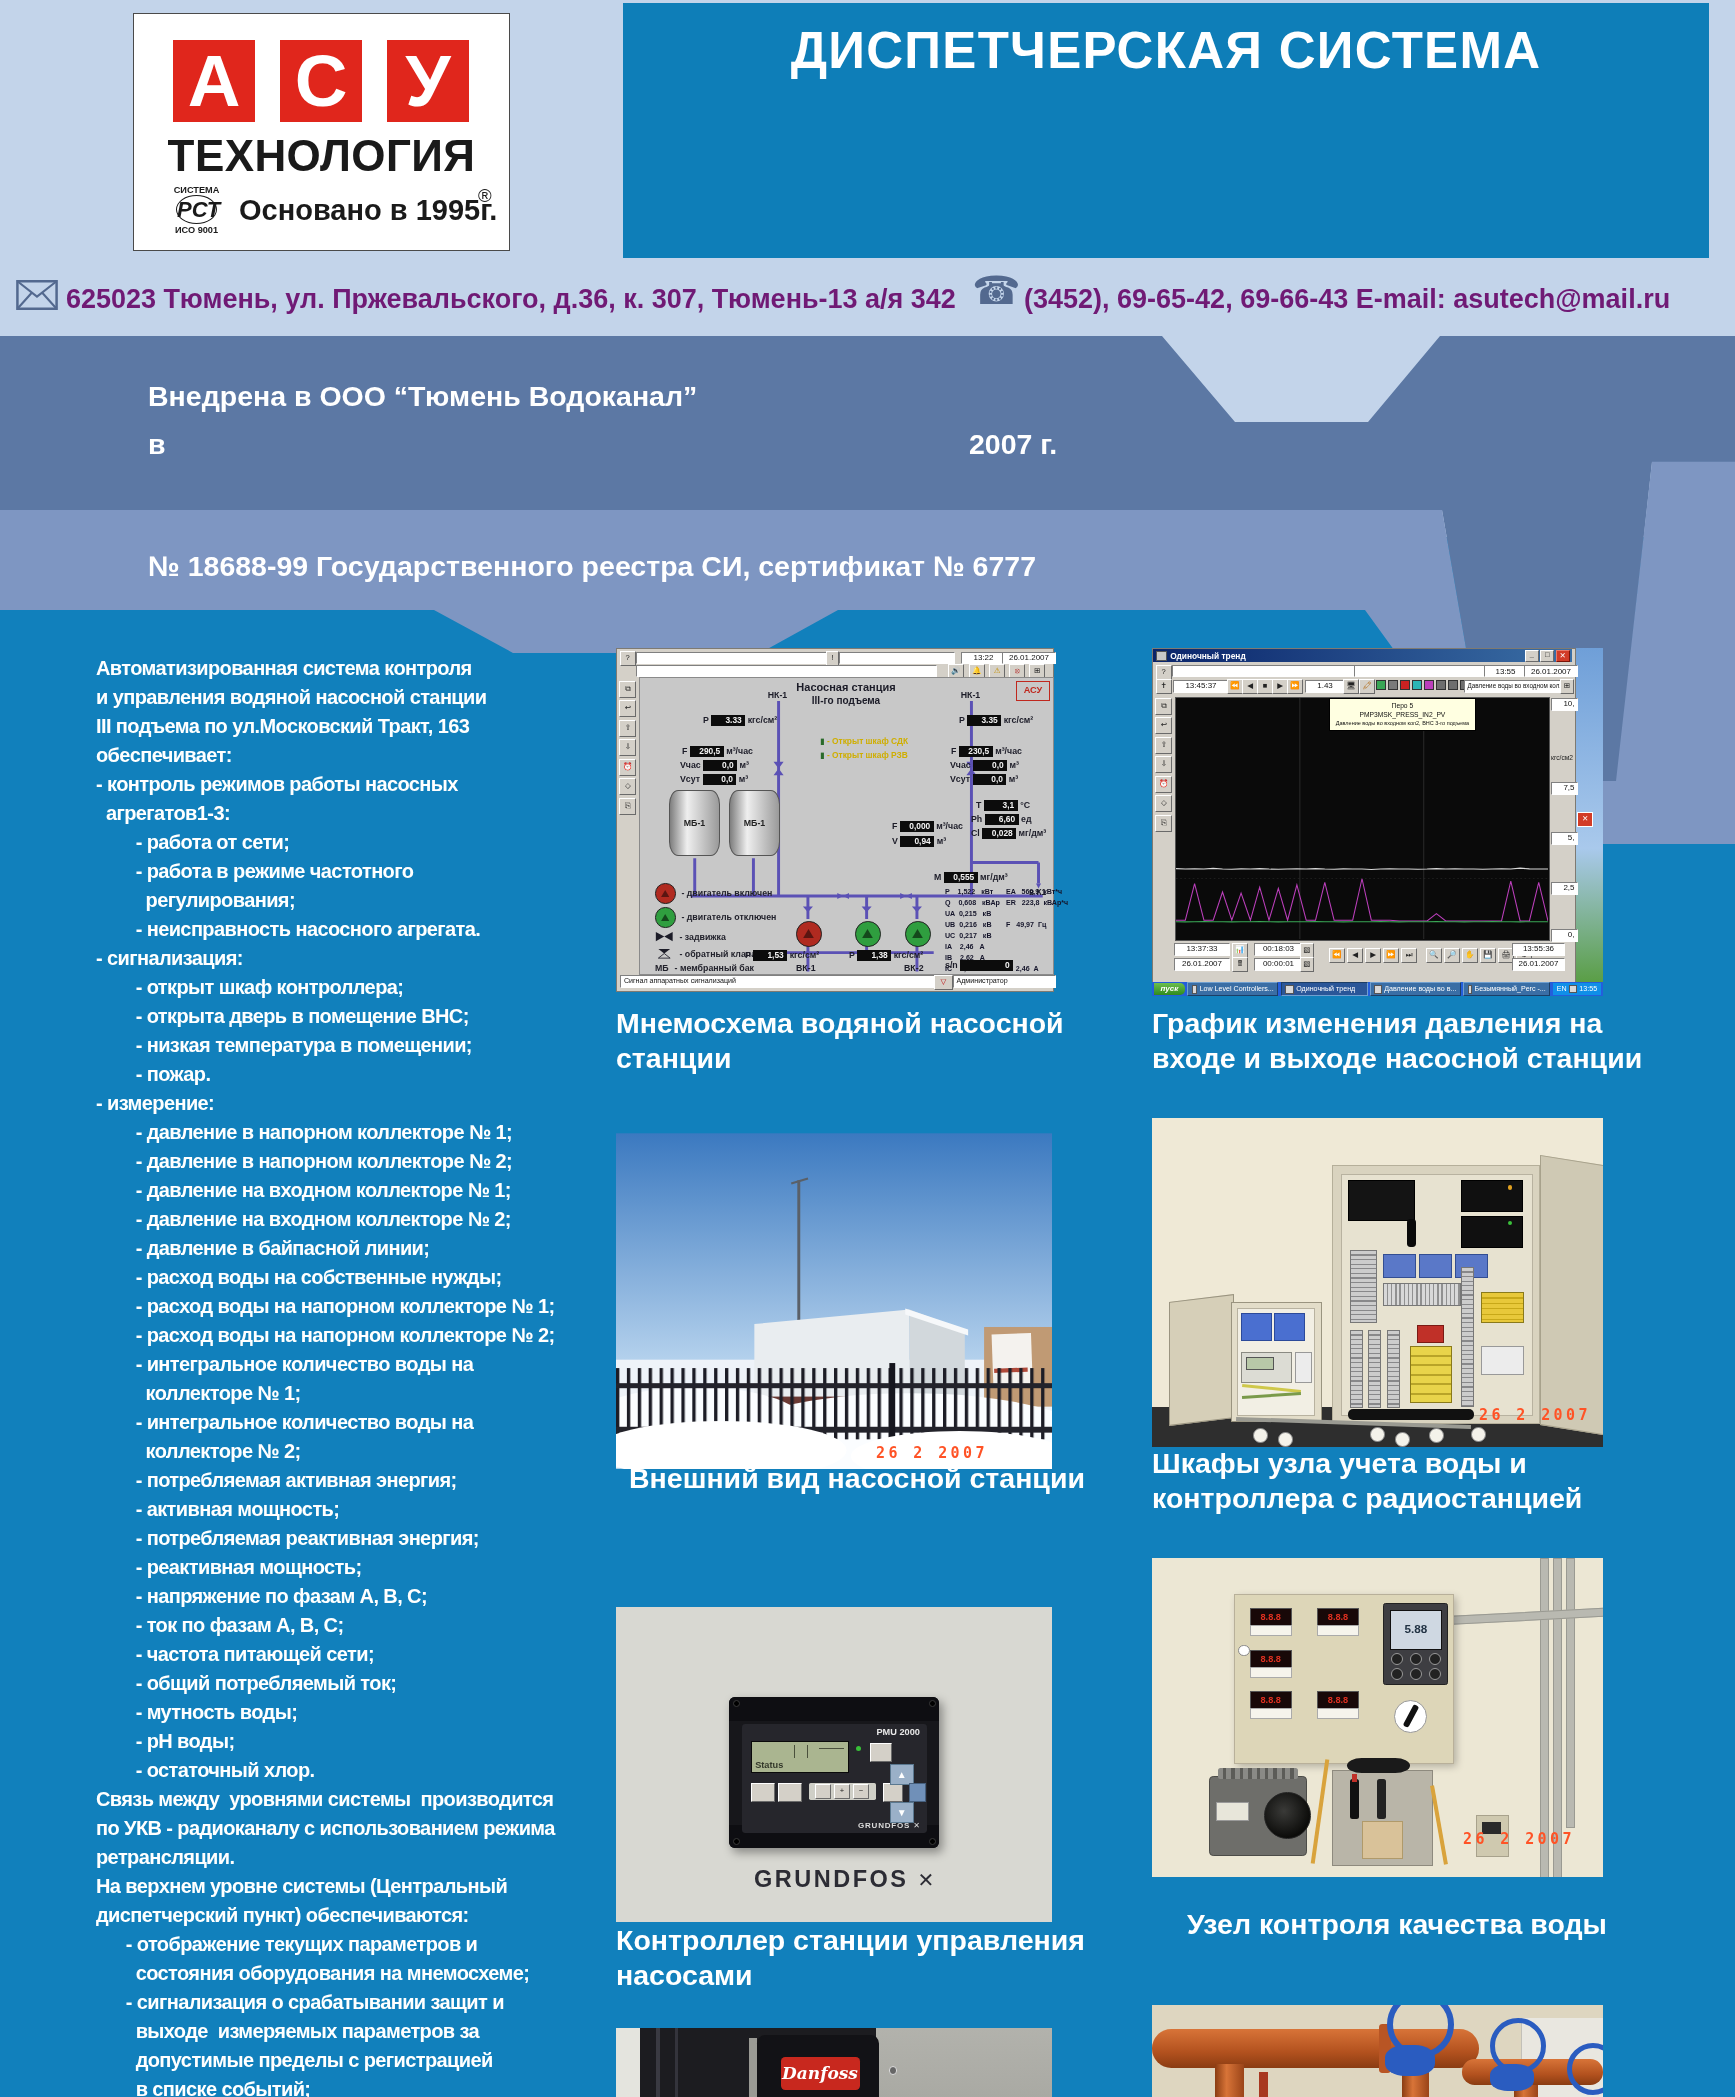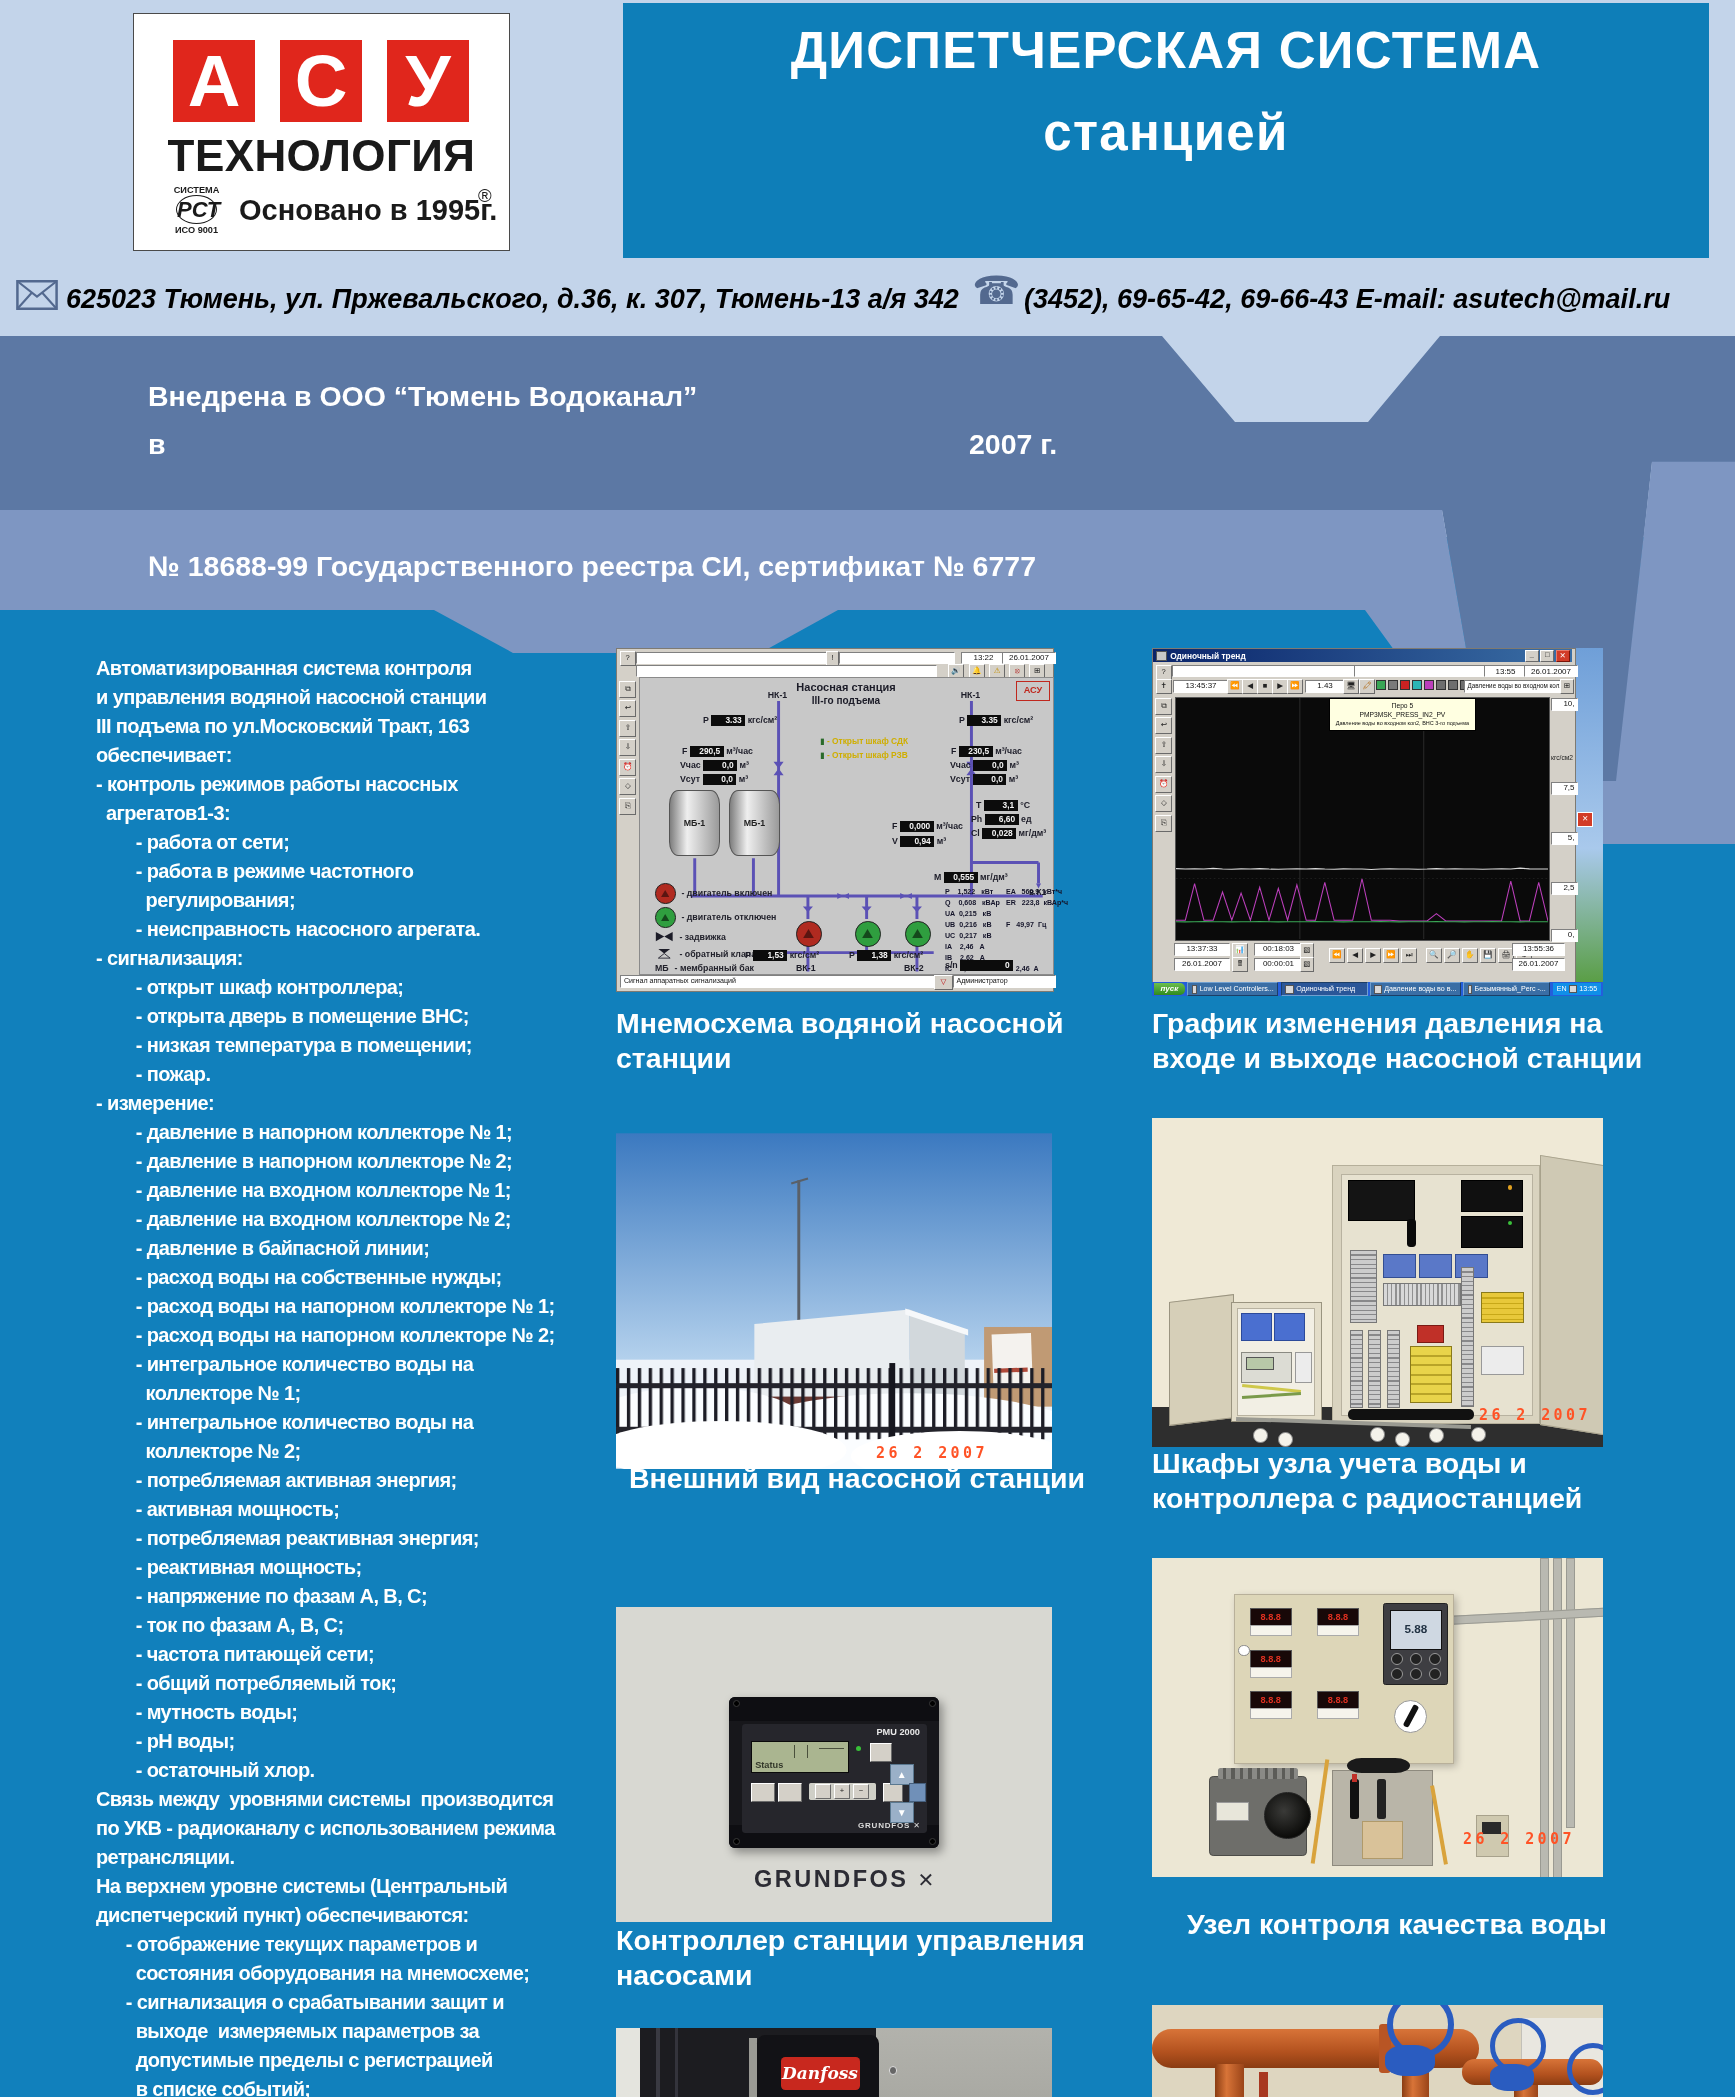--- a/index.html
+++ b/index.html
@@ -17,21 +17,21 @@
   #logo-card{left:133px;top:12.6px;width:375px;height:236px;background:#fff;border:1.3px solid #4a4a4a;}
   .logo-sq{width:82px;height:82px;background:#e0261c;color:#fff;font-weight:bold;font-size:73px;line-height:82px;text-align:center;position:absolute;top:26px;}
   #logo-name{left:24px;top:117px;width:327px;text-align:center;font-weight:bold;font-size:44px;color:#1a1a1a;letter-spacing:0.4px;}
   #logo-founded{left:105px;top:180px;font-weight:bold;font-size:29px;color:#1a1a1a;}
   #logo-reg{left:344px;top:171px;font-size:18.5px;color:#1a1a1a;}
   #cert{left:29px;top:171px;width:67px;text-align:center;color:#1a1a1a;}
   #cert .c1{font-size:9.2px;font-weight:bold;}
   #cert .c2{font-size:22px;font-weight:bold;font-style:italic;border:1.3px solid #1a1a1a;border-radius:50%;width:39px;height:27px;line-height:27px;margin:0.8px auto;}
   #cert .c3{font-size:9.2px;font-weight:bold;}
   
-  .addr-txt{color:#000000;font-weight:bold;font-size:27px;white-space:nowrap;font-style:italic;}
+  .addr-txt{color:#701a75;font-weight:bold;font-size:27px;white-space:nowrap;}
   #mail-icon{left:16px;top:280px;}
   #phone-icon{left:972px;top:268px;font-size:39px;color:#53698f;}
   
   .impl-txt{color:#fff;font-weight:bold;font-size:28.5px;white-space:nowrap;}
   
   #description{left:96px;top:654px;width:520px;color:#fff;font-weight:bold;font-size:20px;line-height:29px;letter-spacing:-0.6px;white-space:pre;}
   
   .caption{color:#fff;font-weight:bold;font-size:28.5px;line-height:35px;white-space:pre-line;}
   .photo{overflow:hidden;}
   .datestamp{position:absolute;color:#ff5326;font-family:"DejaVu Sans Mono",monospace;font-weight:bold;font-size:15px;letter-spacing:3.4px;white-space:nowrap;}
@@ -58,21 +58,20 @@
 </style>
 </head>
 <body>
 
 <div class="abs" id="blue-main"></div>
 <div class="abs" id="band-medium"></div>
 <div class="abs" id="band-light"></div>
 
 <div class="abs" id="title-block">
   <div class="tl" style="margin-top:6.7px">ДИСПЕТЧЕРСКАЯ СИСТЕМА</div>
-  <div class="tl">станцией</div>
 </div>
 
 <div class="abs" id="logo-card">
   <div class="logo-sq" style="left:39px">А</div>
   <div class="logo-sq" style="left:146px">С</div>
   <div class="logo-sq" style="left:253px">У</div>
   <div class="abs" id="logo-name">ТЕХНОЛОГИЯ</div>
   <div class="abs" id="cert">
     <div class="c1">СИСТЕМА</div>
     <div class="c2">РСТ</div>

